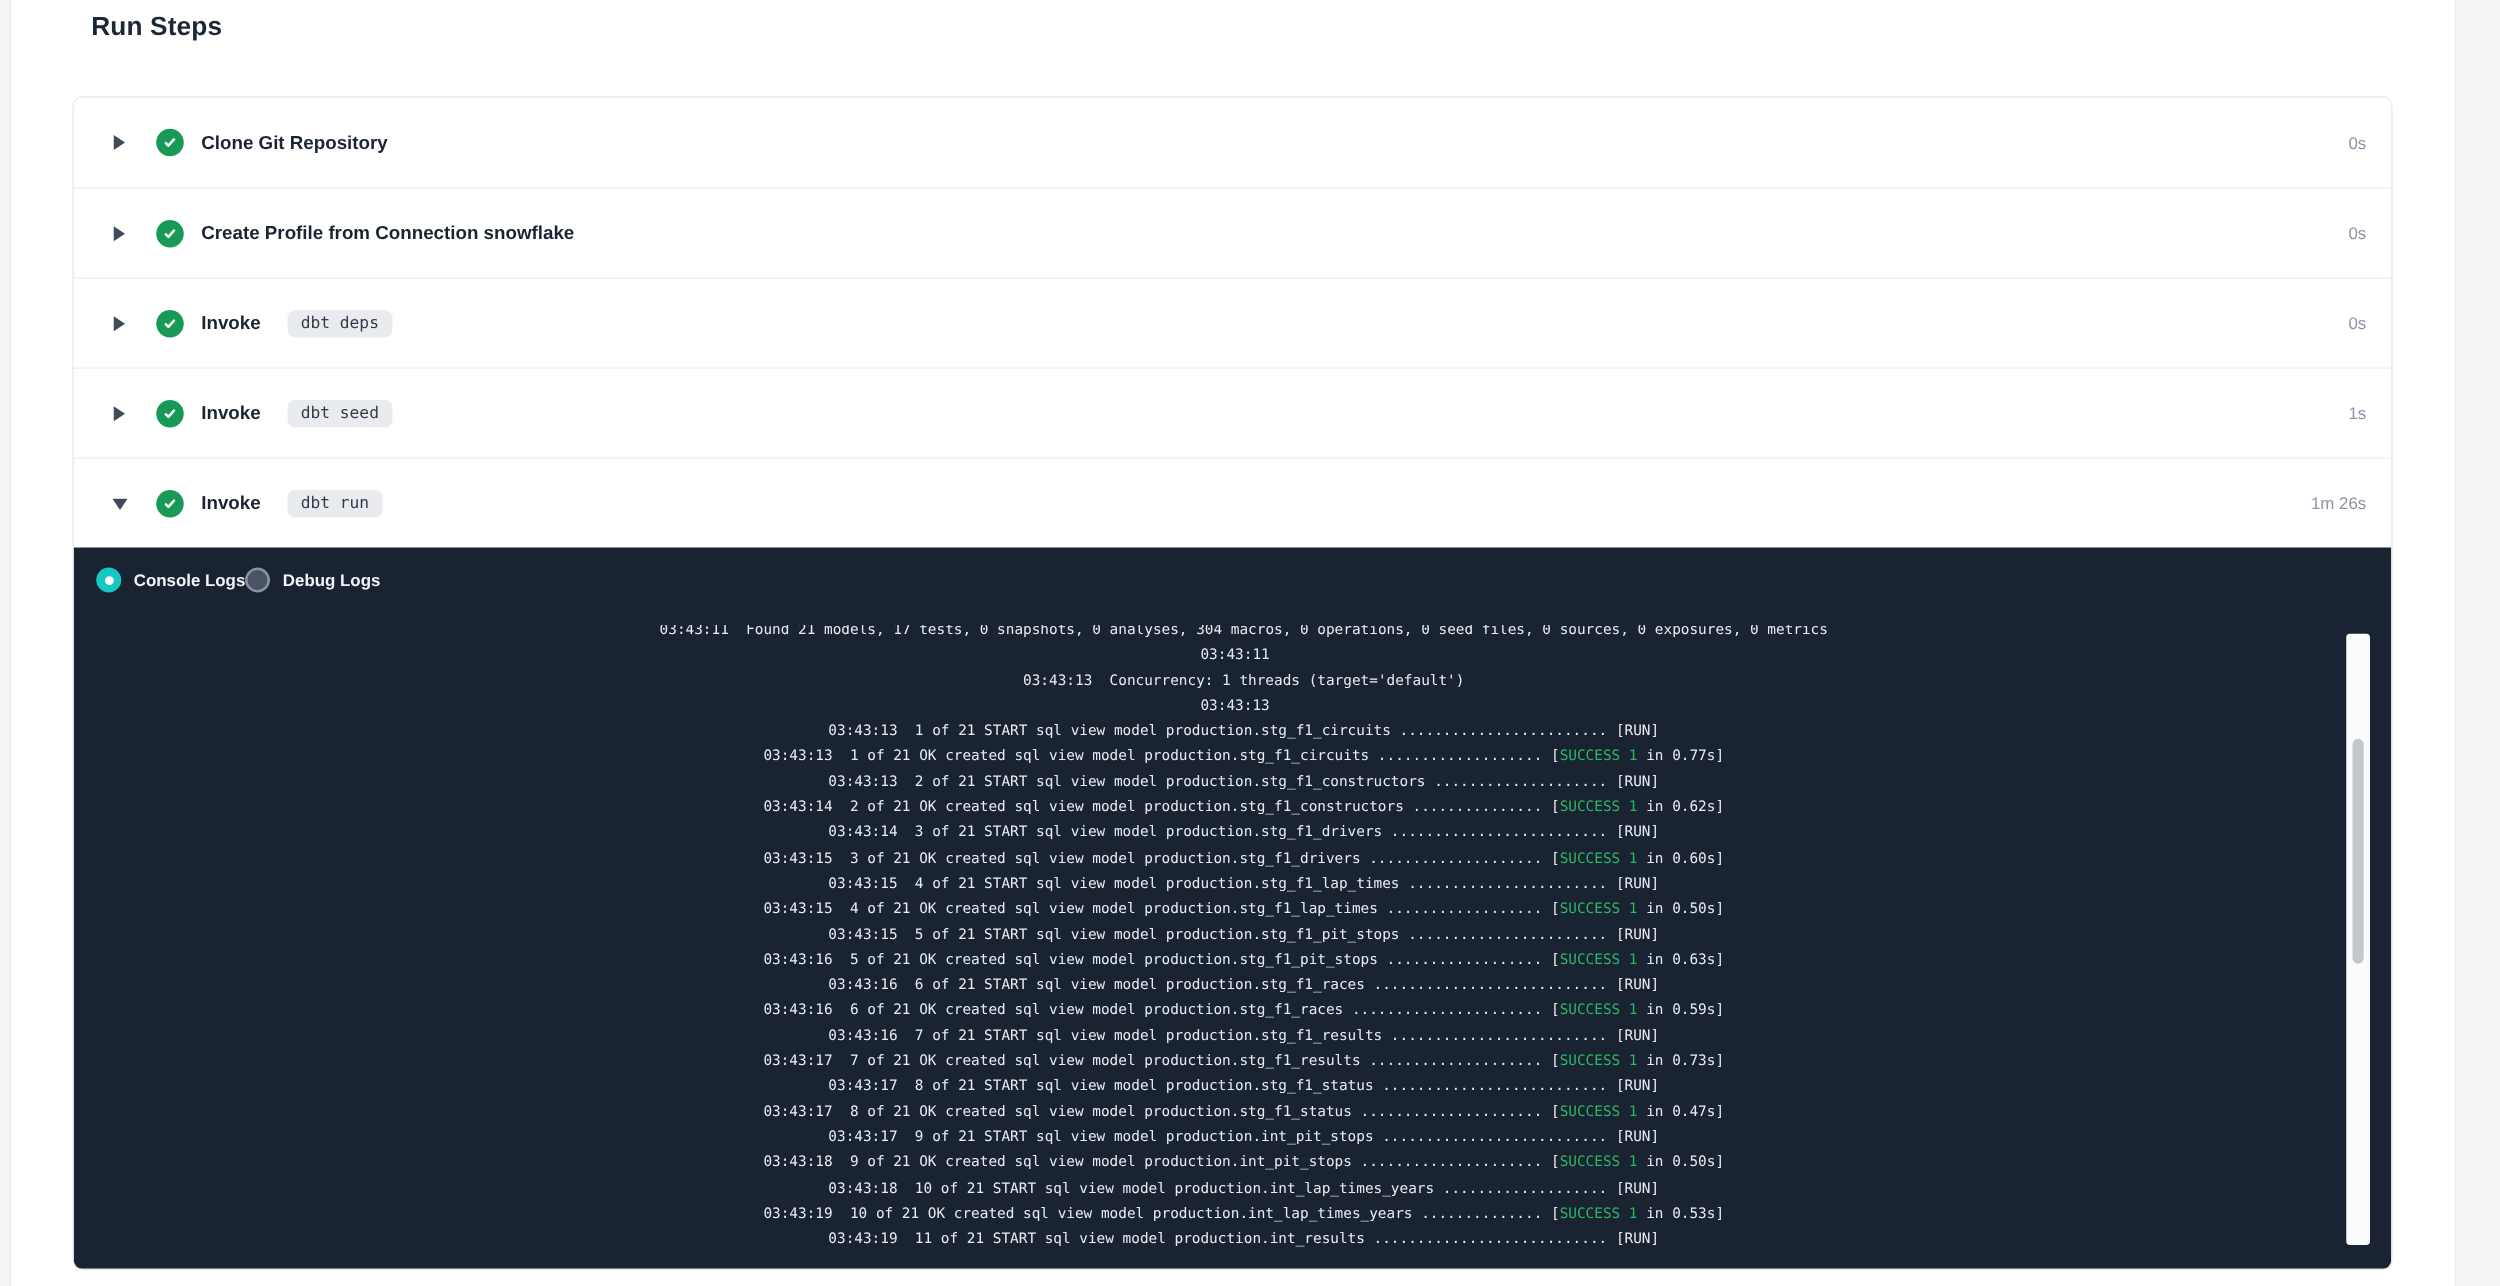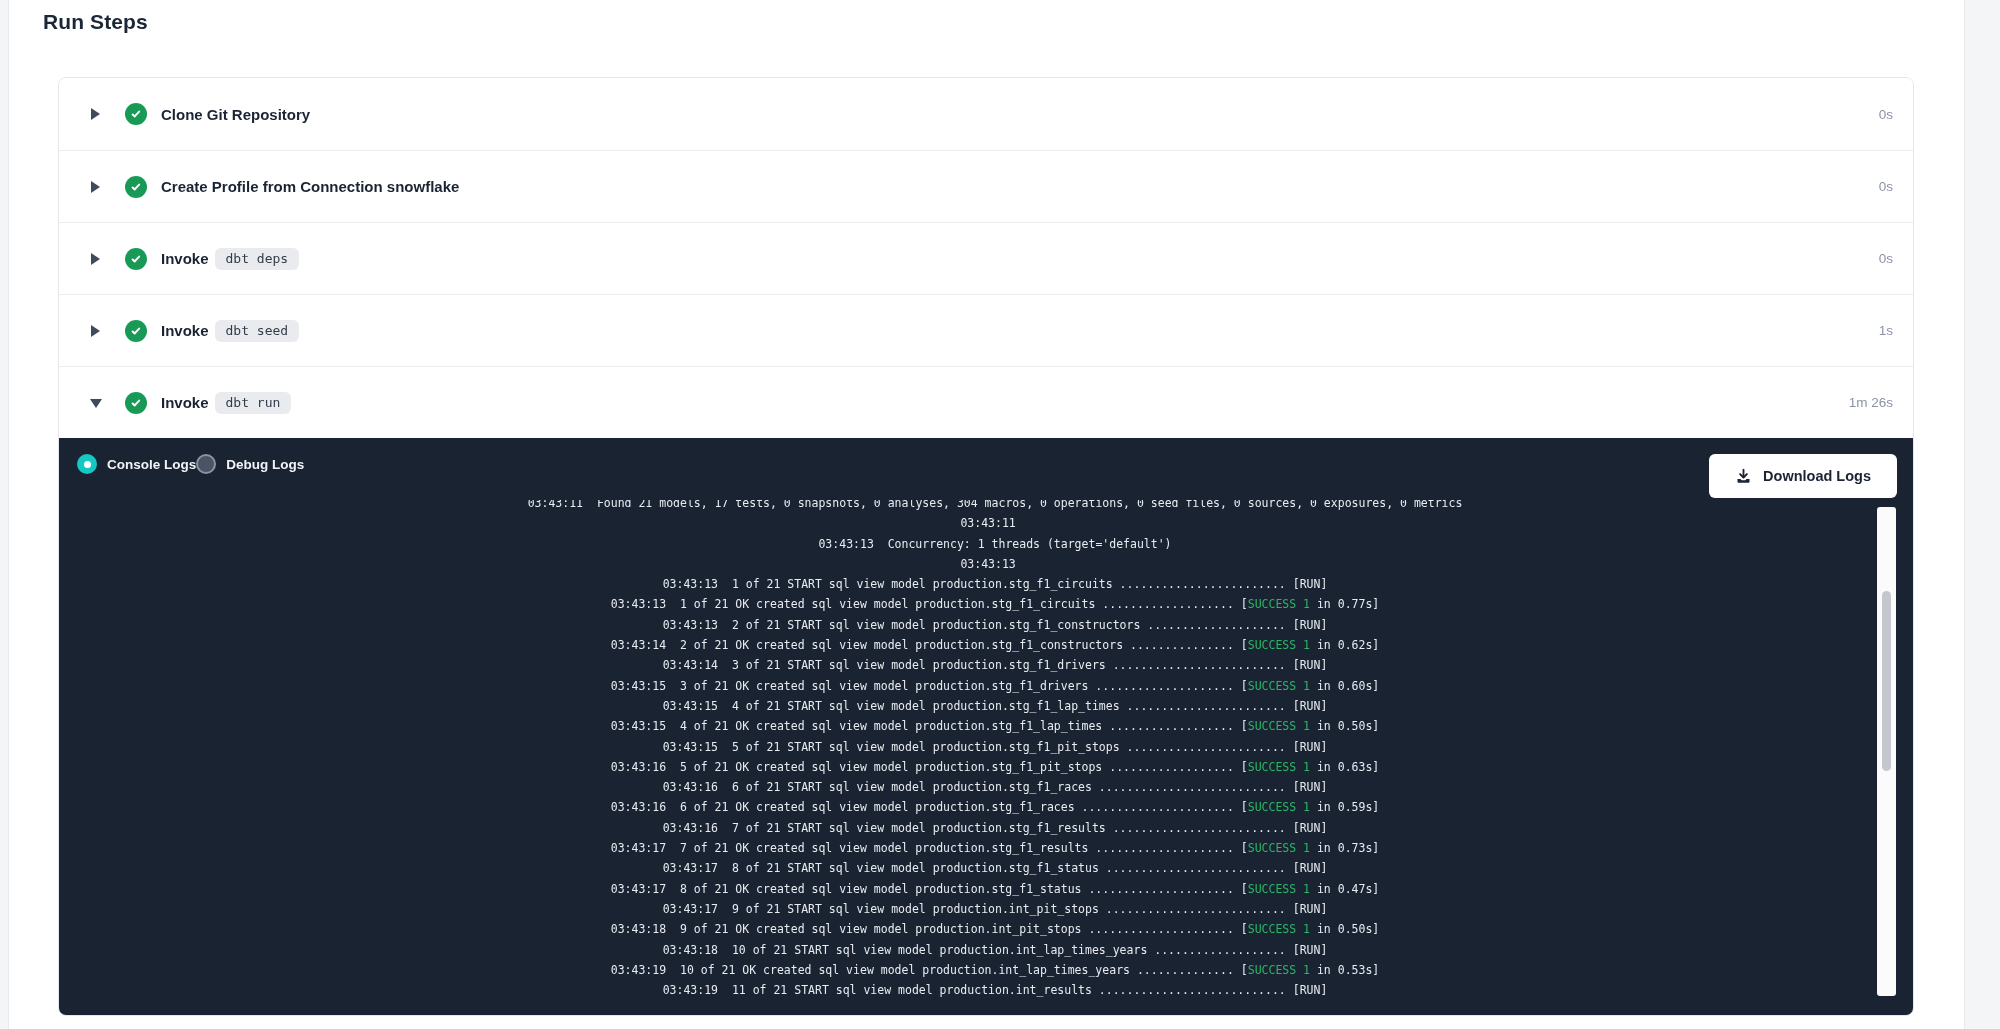--- a/index.html
+++ b/index.html
@@ -1,34 +1,34 @@
 <!DOCTYPE html>
 <html style="--page-bg: #f4f5f7; --panel-bg: #ffffff; --edge: #e8eaee; --border: #e4e6ea; --divider: #ebedf0; --heading: #1b2737; --text-dark: #1b2433; --duration: #8b93a4; --chip-bg: #e9ebee; --chip-text: #323c4a; --caret: #3f4a5a; --check-green: #189a56; --console-bg: #1a2332; --log-text: #e8ecf1; --success-green: #2bb665; --radio-teal: #16c8c4; --radio-unsel-fill: #4a5464; --radio-unsel-border: #8a93a2; --scroll-track: #fbfbfc; --scroll-thumb: #c3c8ce;"><head>
 <meta charset="utf-8">
 <style>
   html,body{margin:0;padding:0;}
   body{font-family:"Liberation Sans", sans-serif;}
   .screen{position:relative;width:2000px;height:1029px;background:var(--page-bg);overflow:hidden;}
   .main{position:absolute;left:8px;top:0;width:1957px;height:1029px;background:var(--panel-bg);
         border-left:1px solid var(--edge);border-right:1px solid var(--edge);box-sizing:border-box;}
-  .page-title{position:absolute;left:34px;top:10px;margin:0;font-size:21px;font-weight:700;color:var(--heading);letter-spacing:.1px;}
+  .page-title{position:absolute;left:64px;top:10px;margin:0;font-size:21px;font-weight:700;color:var(--heading);letter-spacing:.1px;}
   .card{position:absolute;left:49px;top:77px;width:1856px;background:#fff;border:1px solid var(--border);
         border-radius:8px;overflow:hidden;box-sizing:border-box;}
   .step-row{display:flex;align-items:center;height:72px;padding:0 20px 0 31px;box-sizing:border-box;background:#fff;justify-content:center;}
   .step-row + .step-row{border-top:1px solid var(--divider);}
   .caret{display:inline-block;width:12px;height:12px;position:relative;flex:0 0 12px;}
   .caret-right::before{content:"";position:absolute;left:1px;top:0;width:0;height:0;
         border-top:6px solid transparent;border-bottom:6px solid transparent;border-left:9px solid var(--caret);}
   .caret-down::before{content:"";position:absolute;left:0;top:2px;width:0;height:0;
         border-left:6px solid transparent;border-right:6px solid transparent;border-top:9px solid var(--caret);}
   .check{width:22px;height:22px;border-radius:50%;background:var(--check-green);margin-left:23px;
         display:inline-flex;align-items:center;justify-content:center;flex:0 0 22px;}
   .check svg{width:14px;height:14px;display:block;}
   .step-label{margin-left:14px;font-size:15px;font-weight:700;color:var(--text-dark);}
-  .chip{margin-left:6px;background:var(--chip-bg);color:var(--chip-text);border-radius:6px;
+  .chip{margin-left:21px;background:var(--chip-bg);color:var(--chip-text);border-radius:6px;
         padding:3px 11px 4px;font-family:"DejaVu Sans Mono", monospace;font-size:13px;}
   .duration{margin-left:auto;font-size:13.5px;color:var(--duration);}
   
   .console{position:relative;height:577px;background:var(--console-bg);}
   .console-controls{display:flex;align-items:flex-start;padding:16px 16px 0 18px;height:46px;box-sizing:content-box;}
   .radio-group{display:inline-flex;align-items:center;cursor:pointer;}
   .radio-group + .radio-group{}
   .radio{width:20px;height:20px;border-radius:50%;box-sizing:border-box;display:inline-flex;align-items:center;justify-content:center;}
   .radio-selected{background:var(--radio-teal);}
   .radio-dot{width:7px;height:7px;border-radius:50%;background:#fff;}
@@ -117,28 +117,20 @@
           <label class="radio-group">
             <span class="radio radio-selected">
                 <span class="radio-dot"></span>
               </span>
             <span class="radio-label">Console Logs</span>
           </label>
           <label class="radio-group">
             <span class="radio radio-unselected"></span>
             <span class="radio-label">Debug Logs</span>
           </label>
-          <button class="download-btn">
-            <svg viewBox="0 0 24 24">
-              <path d="M12 2.5v10" fill="none" stroke="#1b2433" stroke-width="2.6" stroke-linecap="round"></path>
-              <path d="M7.2 8.6 12 13.4l4.8-4.8" fill="none" stroke="#1b2433" stroke-width="2.6" stroke-linecap="round" stroke-linejoin="round"></path>
-              <path d="M3.5 15.5v3.4c0 1 .8 1.8 1.8 1.8h13.4c1 0 1.8-.8 1.8-1.8v-3.4h-4.2l-1.6 1.9h-5.4l-1.6-1.9z" fill="#1b2433"></path>
-            </svg>
-            <span>Download Logs</span>
-          </button>
         </div>
 
         <div class="log-viewport">
           <div class="log-pre" id="log-pre"><div class="log-line"><span class="log-time">03:43:11</span>  Found 21 models, 17 tests, 0 snapshots, 0 analyses, 304 macros, 0 operations, 0 seed files, 0 sources, 0 exposures, 0 metrics</div><div class="log-line"><span class="log-time">03:43:11</span>  </div><div class="log-line"><span class="log-time">03:43:13</span>  Concurrency: 1 threads (target='default')</div><div class="log-line"><span class="log-time">03:43:13</span>  </div><div class="log-line"><span class="log-time">03:43:13</span>  1 of 21 START sql view model production.stg_f1_circuits ........................ [RUN]</div><div class="log-line"><span class="log-time">03:43:13</span>  1 of 21 OK created sql view model production.stg_f1_circuits ................... [<span class="log-green">SUCCESS 1</span> in 0.77s]</div><div class="log-line"><span class="log-time">03:43:13</span>  2 of 21 START sql view model production.stg_f1_constructors .................... [RUN]</div><div class="log-line"><span class="log-time">03:43:14</span>  2 of 21 OK created sql view model production.stg_f1_constructors ............... [<span class="log-green">SUCCESS 1</span> in 0.62s]</div><div class="log-line"><span class="log-time">03:43:14</span>  3 of 21 START sql view model production.stg_f1_drivers ......................... [RUN]</div><div class="log-line"><span class="log-time">03:43:15</span>  3 of 21 OK created sql view model production.stg_f1_drivers .................... [<span class="log-green">SUCCESS 1</span> in 0.60s]</div><div class="log-line"><span class="log-time">03:43:15</span>  4 of 21 START sql view model production.stg_f1_lap_times ....................... [RUN]</div><div class="log-line"><span class="log-time">03:43:15</span>  4 of 21 OK created sql view model production.stg_f1_lap_times .................. [<span class="log-green">SUCCESS 1</span> in 0.50s]</div><div class="log-line"><span class="log-time">03:43:15</span>  5 of 21 START sql view model production.stg_f1_pit_stops ....................... [RUN]</div><div class="log-line"><span class="log-time">03:43:16</span>  5 of 21 OK created sql view model production.stg_f1_pit_stops .................. [<span class="log-green">SUCCESS 1</span> in 0.63s]</div><div class="log-line"><span class="log-time">03:43:16</span>  6 of 21 START sql view model production.stg_f1_races ........................... [RUN]</div><div class="log-line"><span class="log-time">03:43:16</span>  6 of 21 OK created sql view model production.stg_f1_races ...................... [<span class="log-green">SUCCESS 1</span> in 0.59s]</div><div class="log-line"><span class="log-time">03:43:16</span>  7 of 21 START sql view model production.stg_f1_results ......................... [RUN]</div><div class="log-line"><span class="log-time">03:43:17</span>  7 of 21 OK created sql view model production.stg_f1_results .................... [<span class="log-green">SUCCESS 1</span> in 0.73s]</div><div class="log-line"><span class="log-time">03:43:17</span>  8 of 21 START sql view model production.stg_f1_status .......................... [RUN]</div><div class="log-line"><span class="log-time">03:43:17</span>  8 of 21 OK created sql view model production.stg_f1_status ..................... [<span class="log-green">SUCCESS 1</span> in 0.47s]</div><div class="log-line"><span class="log-time">03:43:17</span>  9 of 21 START sql view model production.int_pit_stops .......................... [RUN]</div><div class="log-line"><span class="log-time">03:43:18</span>  9 of 21 OK created sql view model production.int_pit_stops ..................... [<span class="log-green">SUCCESS 1</span> in 0.50s]</div><div class="log-line"><span class="log-time">03:43:18</span>  10 of 21 START sql view model production.int_lap_times_years ................... [RUN]</div><div class="log-line"><span class="log-time">03:43:19</span>  10 of 21 OK created sql view model production.int_lap_times_years .............. [<span class="log-green">SUCCESS 1</span> in 0.53s]</div><div class="log-line"><span class="log-time">03:43:19</span>  11 of 21 START sql view model production.int_results ........................... [RUN]</div></div>
         </div>
 
         <div class="scroll-track">
           <div class="scroll-thumb"></div>
         </div>
       </div>

